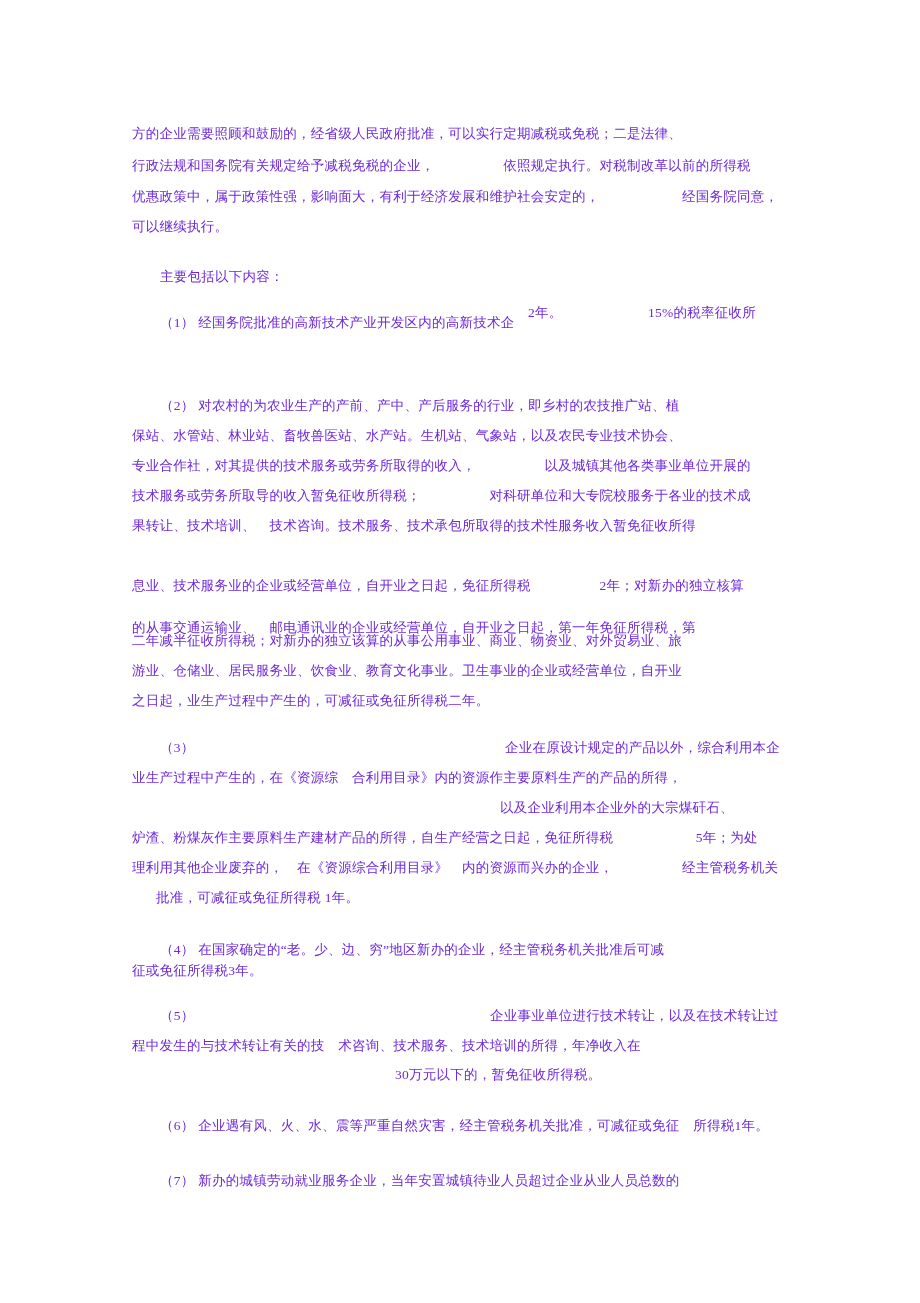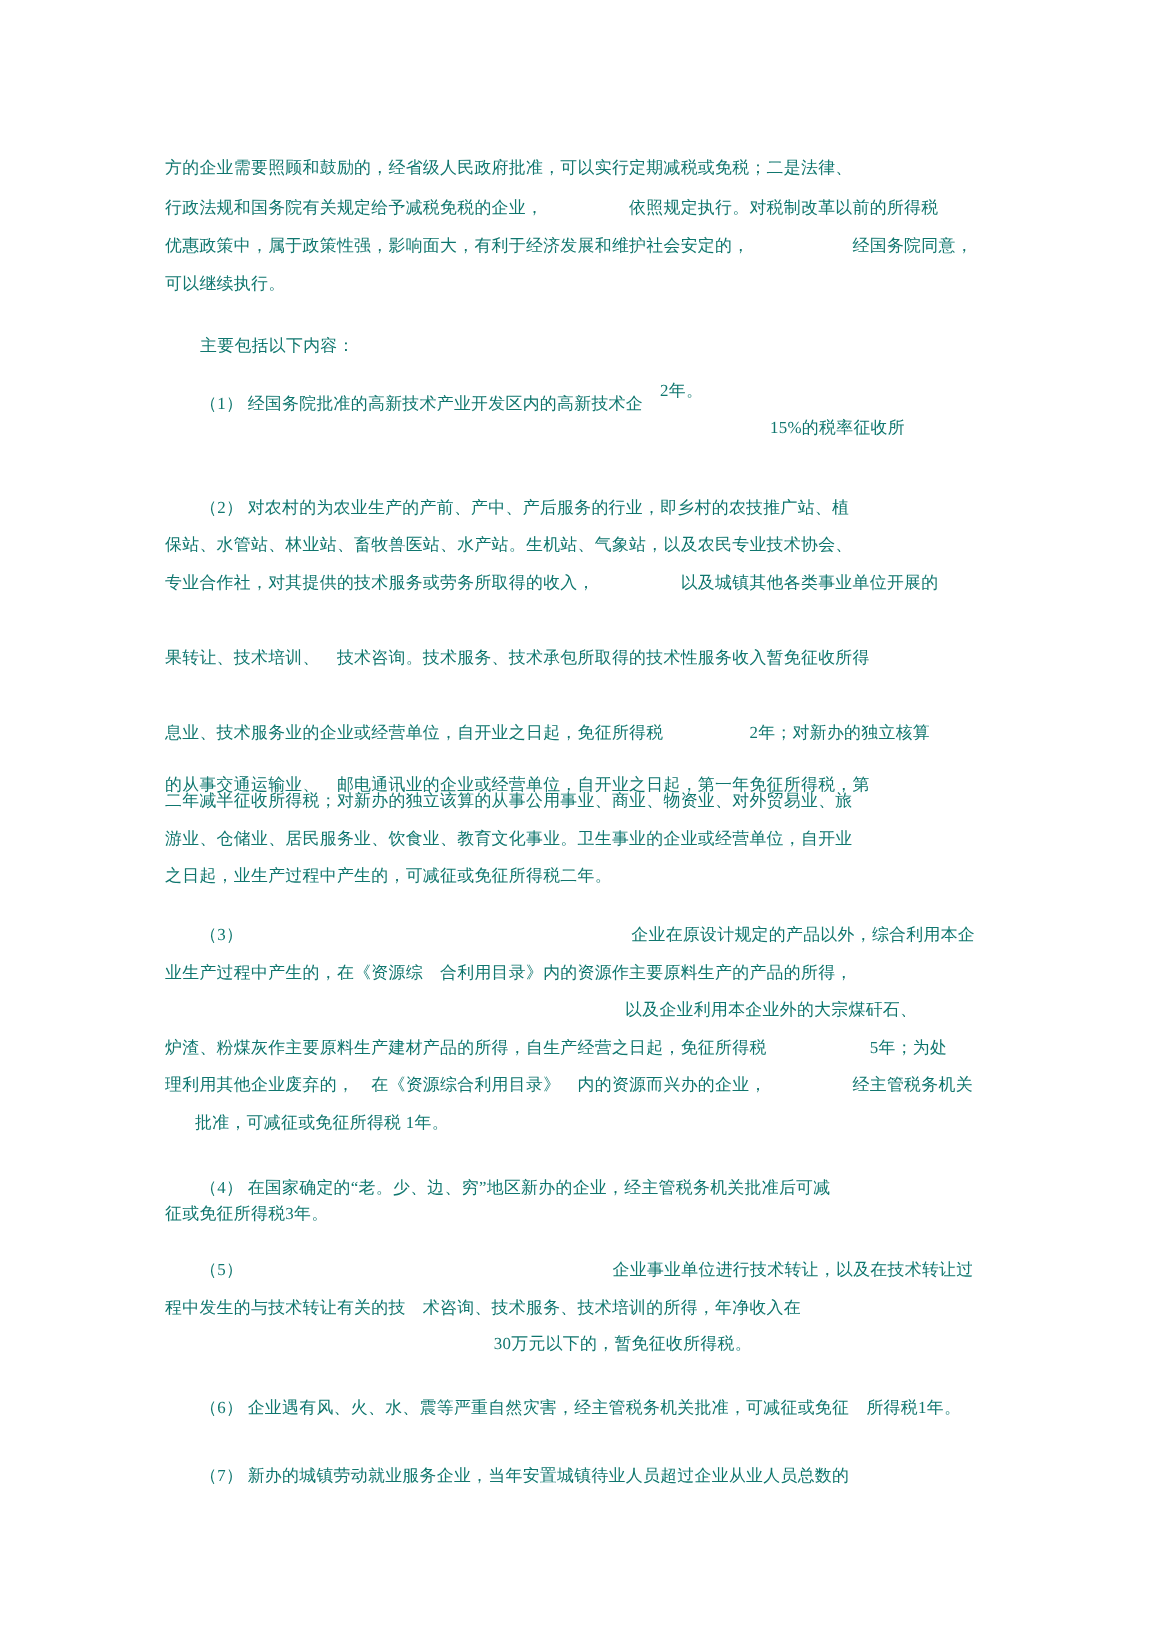--- a/index.html
+++ b/index.html
@@ -10,39 +10,40 @@
     background: #ffffff;
     overflow: hidden;
     font-family: "Liberation Serif", "DejaVu Serif", serif;
   }
   .line {
     position: absolute;
     white-space: pre;
     font-size: 13.5px;
     line-height: 16px;
     letter-spacing: 0.25px;
-    color: #0f766e;
+    color: #6d28d9;
     text-rendering: optimizeLegibility;
   }
 </style>
 </head>
 <body>
 
 <div class="page">
     <div class="line" style="left: 132px; top: 126px;">方的企业需要照顾和鼓励的，经省级人民政府批准，可以实行定期减税或免税；二是法律、</div>
     <div class="line" style="left: 132px; top: 189px;">优惠政策中，属于政策性强，影响面大，有利于经济发展和维护社会安定的，　　　　　　经国务院同意，</div>
     <div class="line" style="left: 132px; top: 158px;">行政法规和国务院有关规定给予减税免税的企业，　　　　　依照规定执行。对税制改革以前的所得税</div>
     <div class="line" style="left: 132px; top: 219px;">可以继续执行。</div>
     <div class="line" style="left: 160px; top: 269px;">主要包括以下内容：</div>
     <div class="line" style="left: 528px; top: 305px;">2年。</div>
-    <div class="line" style="left: 616px; top: 305px; margin-top: 29px;">15%的税率征收所</div>
+    <div class="line" style="left: 648px; top: 305px;">15%的税率征收所</div>
     <div class="line" style="left: 160px; top: 315px;">（1） 经国务院批准的高新技术产业开发区内的高新技术企</div>
     <div class="line" style="left: 160px; top: 398px;">（2） 对农村的为农业生产的产前、产中、产后服务的行业，即乡村的农技推广站、植</div>
     <div class="line" style="left: 132px; top: 428px;">保站、水管站、林业站、畜牧兽医站、水产站。生机站、气象站，以及农民专业技术协会、</div>
     <div class="line" style="left: 132px; top: 458px;">专业合作社，对其提供的技术服务或劳务所取得的收入，　　　　　以及城镇其他各类事业单位开展的</div>
+    <div class="line" style="left: 132px; top: 488px;">技术服务或劳务所取导的收入暂免征收所得税；　　　　　对科研单位和大专院校服务于各业的技术成</div>
     <div class="line" style="left: 132px; top: 518px;">果转让、技术培训、　技术咨询。技术服务、技术承包所取得的技术性服务收入暂免征收所得</div>
     <div class="line" style="left: 132px; top: 578px;">息业、技术服务业的企业或经营单位，自开业之日起，免征所得税　　　　　2年；对新办的独立核算</div>
     <div class="line" style="left: 132px; top: 620px;">的从事交通运输业、　邮电通讯业的企业或经营单位，自开业之日起，第一年免征所得税，第</div>
     <div class="line" style="left: 132px; top: 633px;">二年减半征收所得税；对新办的独立该算的从事公用事业、商业、物资业、对外贸易业、旅</div>
     <div class="line" style="left: 132px; top: 663px;">游业、仓储业、居民服务业、饮食业、教育文化事业。卫生事业的企业或经营单位，自开业</div>
     <div class="line" style="left: 132px; top: 693px;">之日起，业生产过程中产生的，可减征或免征所得税二年。</div>
     <div class="line" style="left: 160px; top: 740px;">（3）</div>
     <div class="line" style="left: 505px; top: 740px;">企业在原设计规定的产品以外，综合利用本企</div>
     <div class="line" style="left: 132px; top: 770px;">业生产过程中产生的，在《资源综　合利用目录》内的资源作主要原料生产的产品的所得，</div>
     <div class="line" style="left: 500px; top: 800px;">以及企业利用本企业外的大宗煤矸石、</div>

